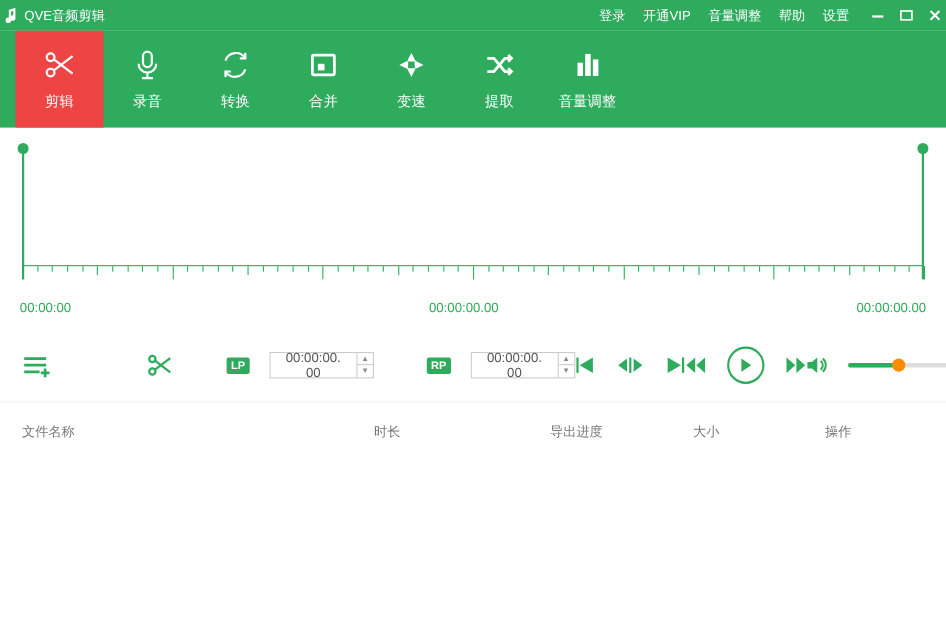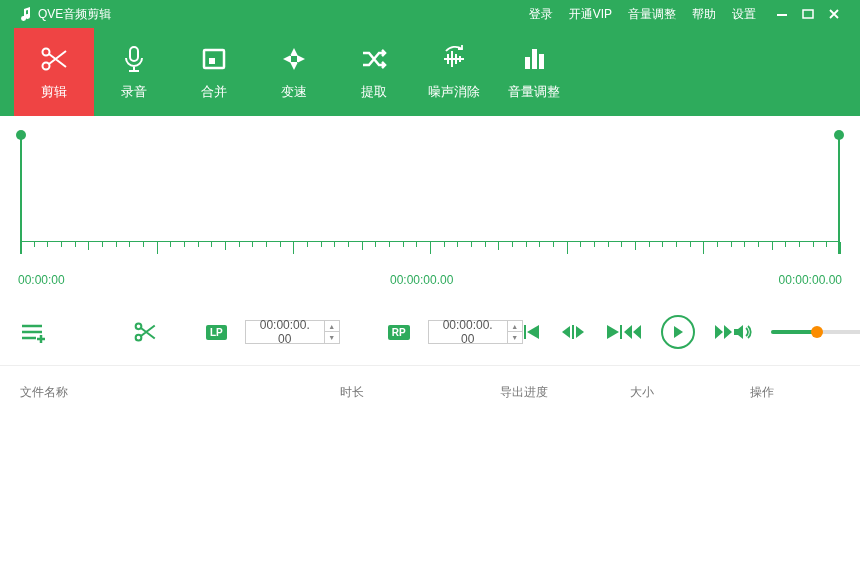--- a/index.html
+++ b/index.html
@@ -1,19 +1,19 @@
 <!DOCTYPE html>
 <html><head>
 <meta charset="utf-8">
 <style>
 * { margin: 0; padding: 0; box-sizing: border-box; font-family: "Microsoft YaHei", Arial, sans-serif; }
 body { width: 860px; height: 580px; background: #fff; overflow: hidden; }
 
 
-.titlebar { height: 28px; background: #2eab5c; display: flex; align-items: center; padding: 0 20px; color: #fff; font-size: 12px; }
+.titlebar { height: 28px; background: #2eab5c; display: flex; align-items: center; padding: 0 4px; color: #fff; font-size: 12px; }
 .titlebar .app-icon { margin-right: 6px; display: flex; align-items: center; }
 .titlebar .app-title { flex: 0 0 auto; }
 .titlebar .spacer { flex: 1; }
 .titlebar .links { display: flex; gap: 16px; margin-right: 20px; }
 .titlebar .links span { cursor: pointer; }
 .titlebar .winbtns { display: flex; gap: 14px; align-items: center; }
 .titlebar .winbtn { cursor: pointer; display: flex; align-items: center; }
 
 
 .mainnav { height: 88px; background: #2eab5c; display: flex; padding-left: 14px; }
@@ -110,20 +110,29 @@
     <span class="icon">
       <svg width="32" height="32" viewBox="0 0 32 32" fill="none" stroke="#fff" stroke-width="2">
         <rect x="12" y="4" width="8" height="14" rx="4"></rect>
         <path d="M8 15 A8 8 0 0 0 24 15 M16 23 L16 28 M11 28 L21 28"></path>
       </svg>
     </span>
     <span>录音</span>
   </div>
   <div class="navitem">
     <span class="icon">
+      <svg width="32" height="32" viewBox="0 0 32 32" fill="none" stroke="#fff" stroke-width="2">
+        <path d="M7 12 A10 10 0 0 1 25 10 M25 20 A10 10 0 0 1 7 22"></path>
+        <path d="M25 5 L25 10 L20 10 M7 27 L7 22 L12 22"></path>
+      </svg>
+    </span>
+    <span>转换</span>
+  </div>
+  <div class="navitem">
+    <span class="icon">
       <svg width="32" height="32" viewBox="0 0 32 32" fill="none" stroke="#fff" stroke-width="2.5">
         <rect x="6" y="7" width="20" height="18" rx="1"></rect>
         <rect x="11" y="15" width="6" height="6" fill="#fff" stroke="none"></rect>
       </svg>
     </span>
     <span>合并</span>
   </div>
   <div class="navitem">
     <span class="icon">
       <svg width="32" height="32" viewBox="0 0 32 32" fill="#fff">
@@ -133,30 +142,20 @@
     <span>变速</span>
   </div>
   <div class="navitem">
     <span class="icon">
       <svg width="32" height="32" viewBox="0 0 32 32" fill="none" stroke="#fff" stroke-width="2.5">
         <path d="M5 10 L11 10 L21 22 L27 22 M5 22 L11 22 L21 10 L27 10"></path>
         <path d="M24 7 L27 10 L24 13 M24 19 L27 22 L24 25" fill="#fff"></path>
       </svg>
     </span>
     <span>提取</span>
-  </div>
-  <div class="navitem">
-    <span class="icon">
-      <svg width="32" height="32" viewBox="0 0 32 32" fill="none" stroke="#fff" stroke-width="2">
-        <path d="M6 16 L26 16 M10 11 L10 21 M14 8 L14 24 M18 11 L18 21 M22 13 L22 19"></path>
-        <path d="M20 6 L24 6 L24 2" stroke-width="1.8"></path>
-        <path d="M8 8 A12 12 0 0 1 24 6" stroke-width="1.8"></path>
-      </svg>
-    </span>
-    <span>噪声消除</span>
   </div>
   <div class="navitem">
     <span class="icon">
       <svg width="32" height="32" viewBox="0 0 32 32" fill="#fff">
         <rect x="7" y="14" width="5" height="12"></rect>
           <rect x="14" y="6" width="5" height="20"></rect>
           <rect x="21" y="11" width="5" height="15"></rect>
       </svg>
     </span>
     <span>音量调整</span>

